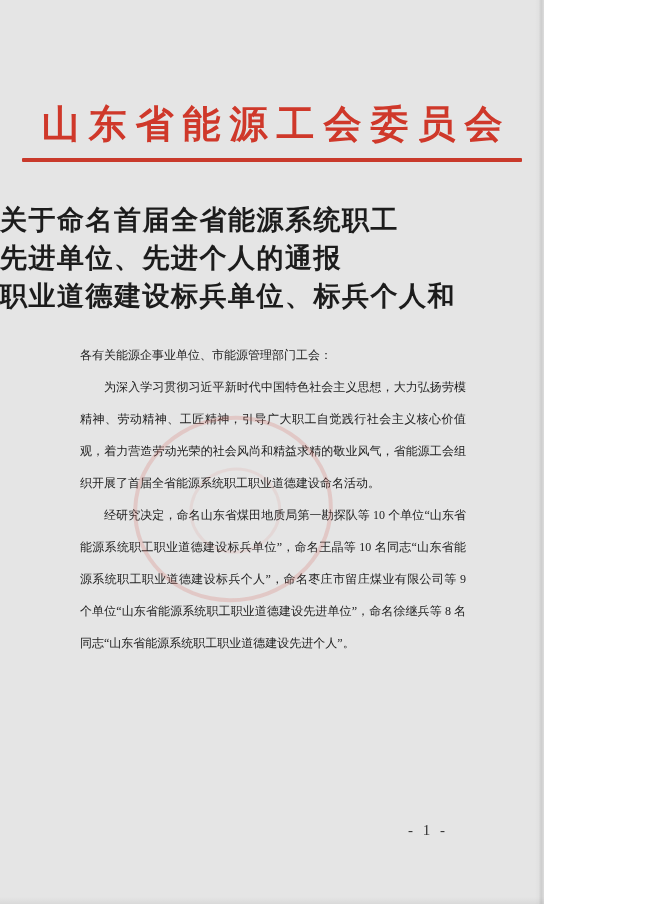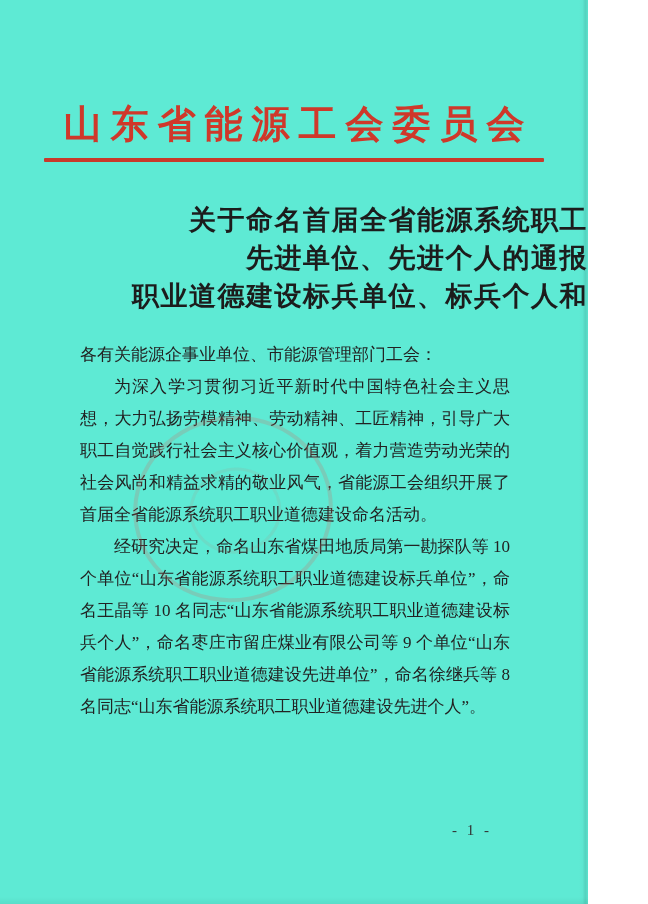--- a/index.html
+++ b/index.html
@@ -2,23 +2,23 @@
 <html><head>
 <meta charset="utf-8">
 <style>
   html, body {
     margin: 0;
     padding: 0;
     background: #ffffff;
   }
   .page {
     position: relative;
-    width: 588px;
+    width: 544px;
     height: 904px;
-    background: #5eead4;
+    background: #e5e5e5;
     overflow: hidden;
     font-family: "Liberation Serif", "DejaVu Serif", serif;
     color: #1f1f1f;
   }
   
   .scan-edge-right {
     position: absolute;
     top: 0;
     right: 0;
     width: 9px;
@@ -47,30 +47,30 @@
   }
   .red-rule {
     width: 500px;
     height: 4px;
     background: #c9392b;
     margin: 9px auto 0 auto;
     border-radius: 1px;
   }
   .doc-title {
     margin-top: 39px;
-    text-align: right;
+    text-align: left;
     font-weight: bold;
     color: #1c1c1c;
     font-size: 27px;
     line-height: 38px;
     letter-spacing: 1.5px;
   }
   .doc-body {
     margin: 24px 78px 0 80px;
-    font-size: 17px;
+    font-size: 12px;
     line-height: 32px;
     text-align: justify;
     color: #222222;
   }
   .doc-body p {
     margin: 0;
   }
   .doc-body p.para {
     text-indent: 2em;
   }

